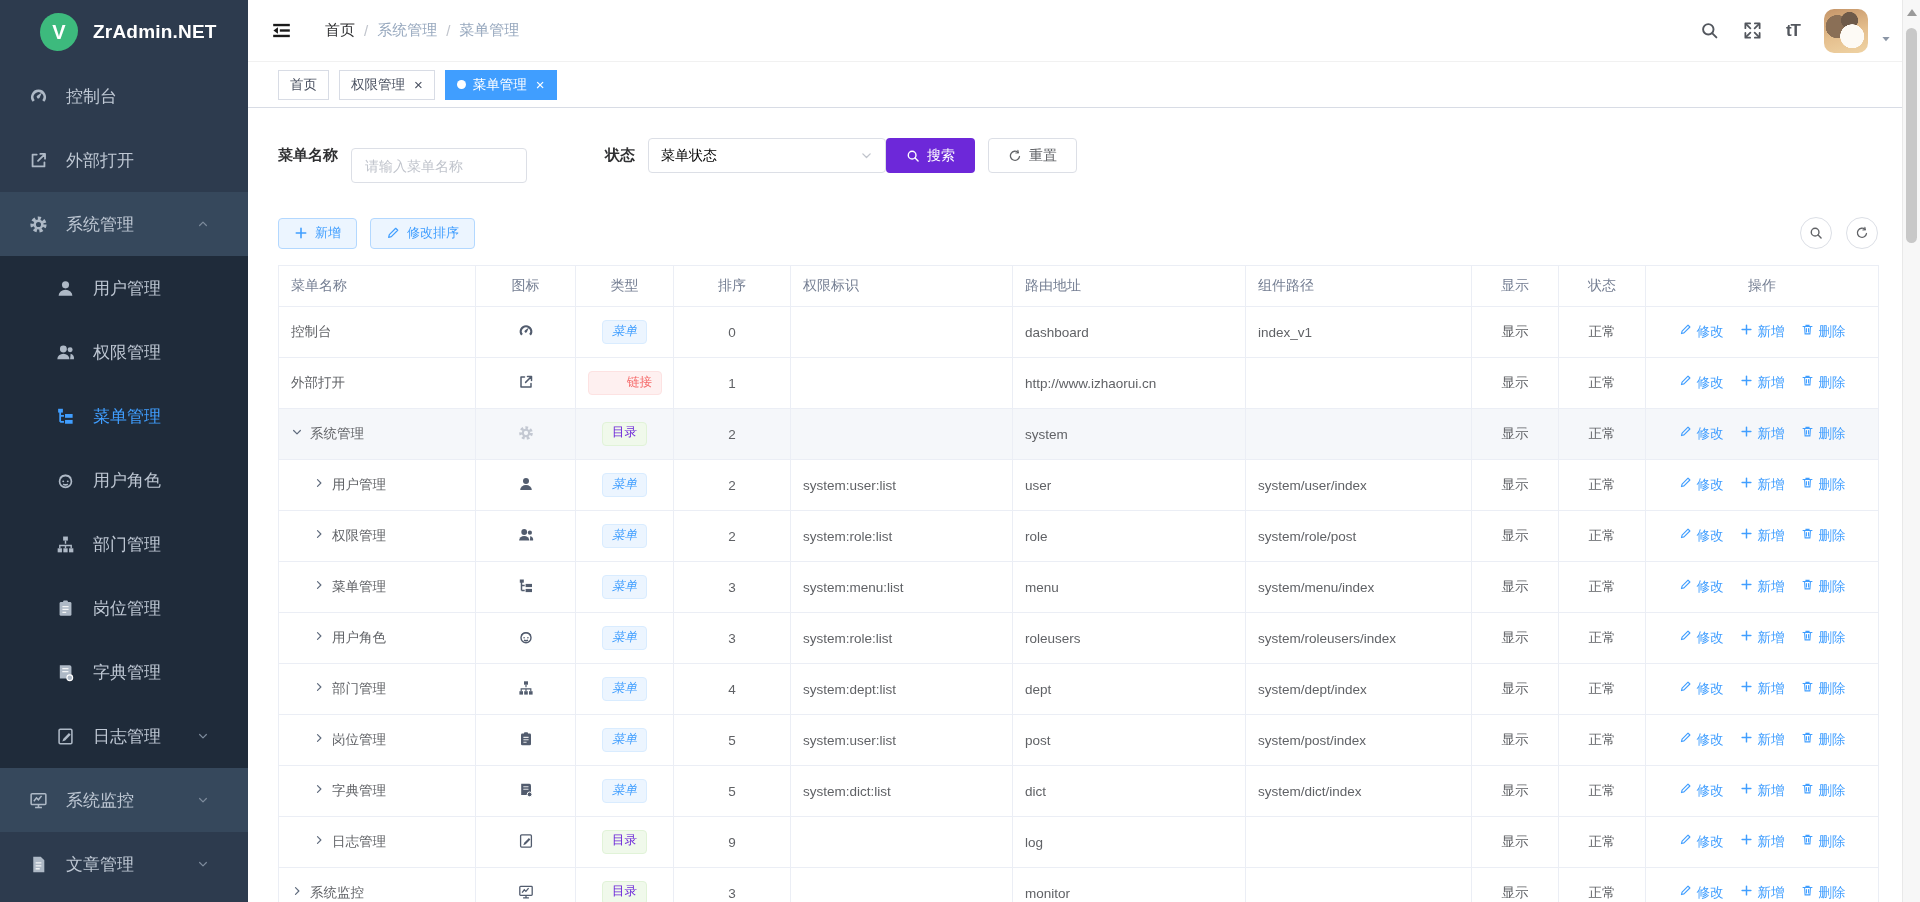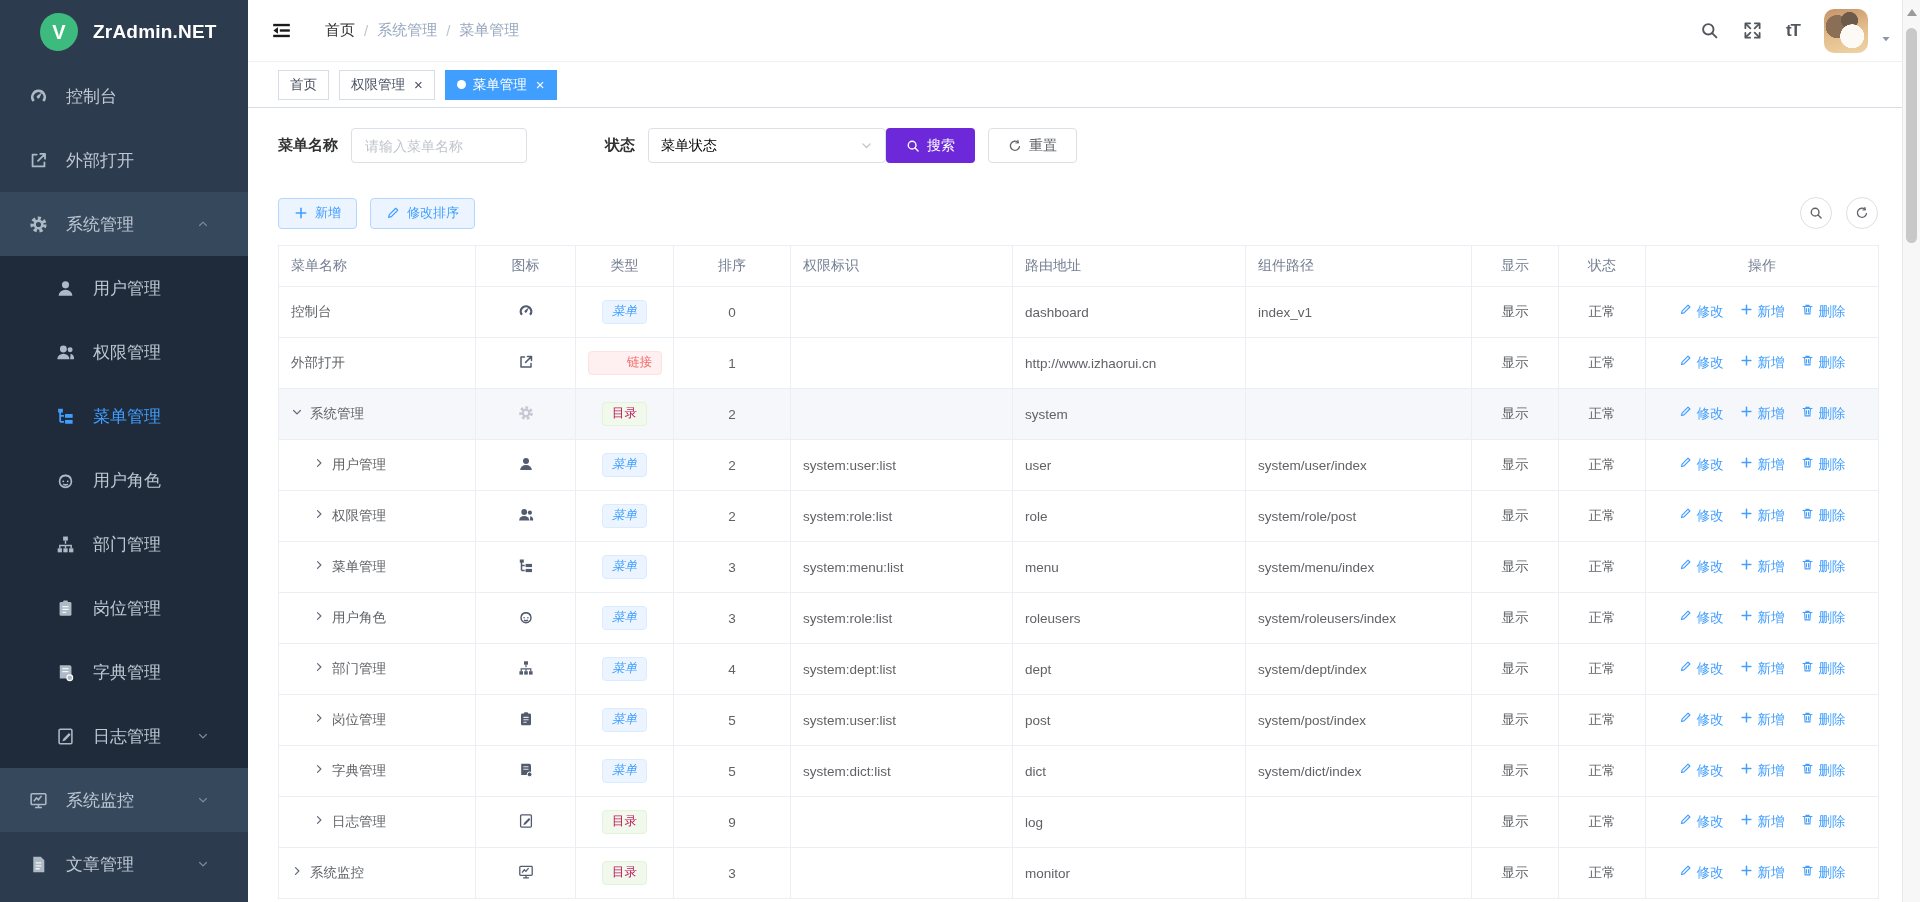--- a/index.html
+++ b/index.html
@@ -53,21 +53,21 @@
   .tab .tab-close{ font-size:15px; line-height:1; margin-left:2px; cursor:pointer;}
   .tab.active{ background:#409eff; border-color:#409eff; color:#fff;}
 
   
   .content{ position:absolute; left:248px; right:18px; top:108px; bottom:0; background:#fff;
             padding:20px 24px 0 30px;}
   .filter-row{ display:flex; align-items:center; }
   .f-label{ font-weight:bold; font-size:15px; color:#303133; margin-right:13px;}
   .f-label.second{ margin-left:78px;}
   .txt-input{ width:176px; height:35px; border:1px solid #dcdfe6; border-radius:4px; padding:0 13px;
-              font-size:14px; color:#606266; outline:none; font-family:inherit;}
+              font-size:14px; color:#606266; outline:none; font-family:inherit;margin-top:20px;}
   .txt-input::placeholder{ color:#c0c4cc;}
   .select{ width:238px; height:35px; border:1px solid #dcdfe6; border-radius:4px; padding:0 12px;
            display:flex; align-items:center; justify-content:space-between; cursor:pointer; background:#fff;}
   .sel-ph{ color:#000000; font-size:14px;}
   .sel-caret{ color:#c0c4cc; font-size:13px;}
   .btn{ height:35px; border-radius:4px; font-size:14px; display:inline-flex; align-items:center; gap:7px;
         border:1px solid transparent; cursor:pointer; background:none; font-family:inherit;}
   .btn .icn{ font-size:14px;}
   .btn.primary{ background:#6d28d9; color:#fff; padding:0 19px; }
   .btn.plain{ border-color:#dcdfe6; color:#606266; background:#fff; padding:0 19px; margin-left:13px;}
@@ -85,21 +85,21 @@
   td{ height:51px; font-size:13.5px; color:#606266; background:#fff;}
   .t-c{ text-align:center;}
   tr.hl td{ background:#f5f7fa;}
   .c-ic .icn{ font-size:16px; color:#525c6e;}
   .icn.muted{ color:#c3c8d2;}
   .tree-caret{ font-size:12px; color:#5f6b7d; margin-right:7px; cursor:pointer; display:inline-flex;}
   .badge{ display:inline-block; padding:3px 9px; border-radius:4px; font-size:12.5px; line-height:1.25;
           border:1px solid transparent;}
   .badge.blue{ background:#ecf5ff; border-color:#d9ecff; color:#409eff;font-style:italic;}
   .badge.red{ background:#fef0f0; border-color:#fde2e2; color:#f56c6c;padding-left:38px;}
-  .badge.green{ background:#f0f9eb; border-color:#e1f3d8; color:#be185d;}
+  .badge.green{ background:#f0f9eb; border-color:#e1f3d8; color:#6d28d9;font-family:Liberation Mono, monospace;}
   .ops a{ color:#409eff; display:inline-flex; gap:5px; margin:0 8px;
           font-size:13.5px; text-decoration:none; cursor:pointer;}
   .ops a .icn{ font-size:13px;}
 
   
   .vscroll{ position:absolute; right:0; top:0; width:18px; height:902px; background:#f7f7f7;
             border-left:1px solid #e9e9e9; z-index:9;}
   .scroll-arrow{ position:absolute; top:9px; left:4px; width:0; height:0;
                  border-left:5px solid transparent; border-right:5px solid transparent;
                  border-bottom:7px solid #9a9a9a;}

